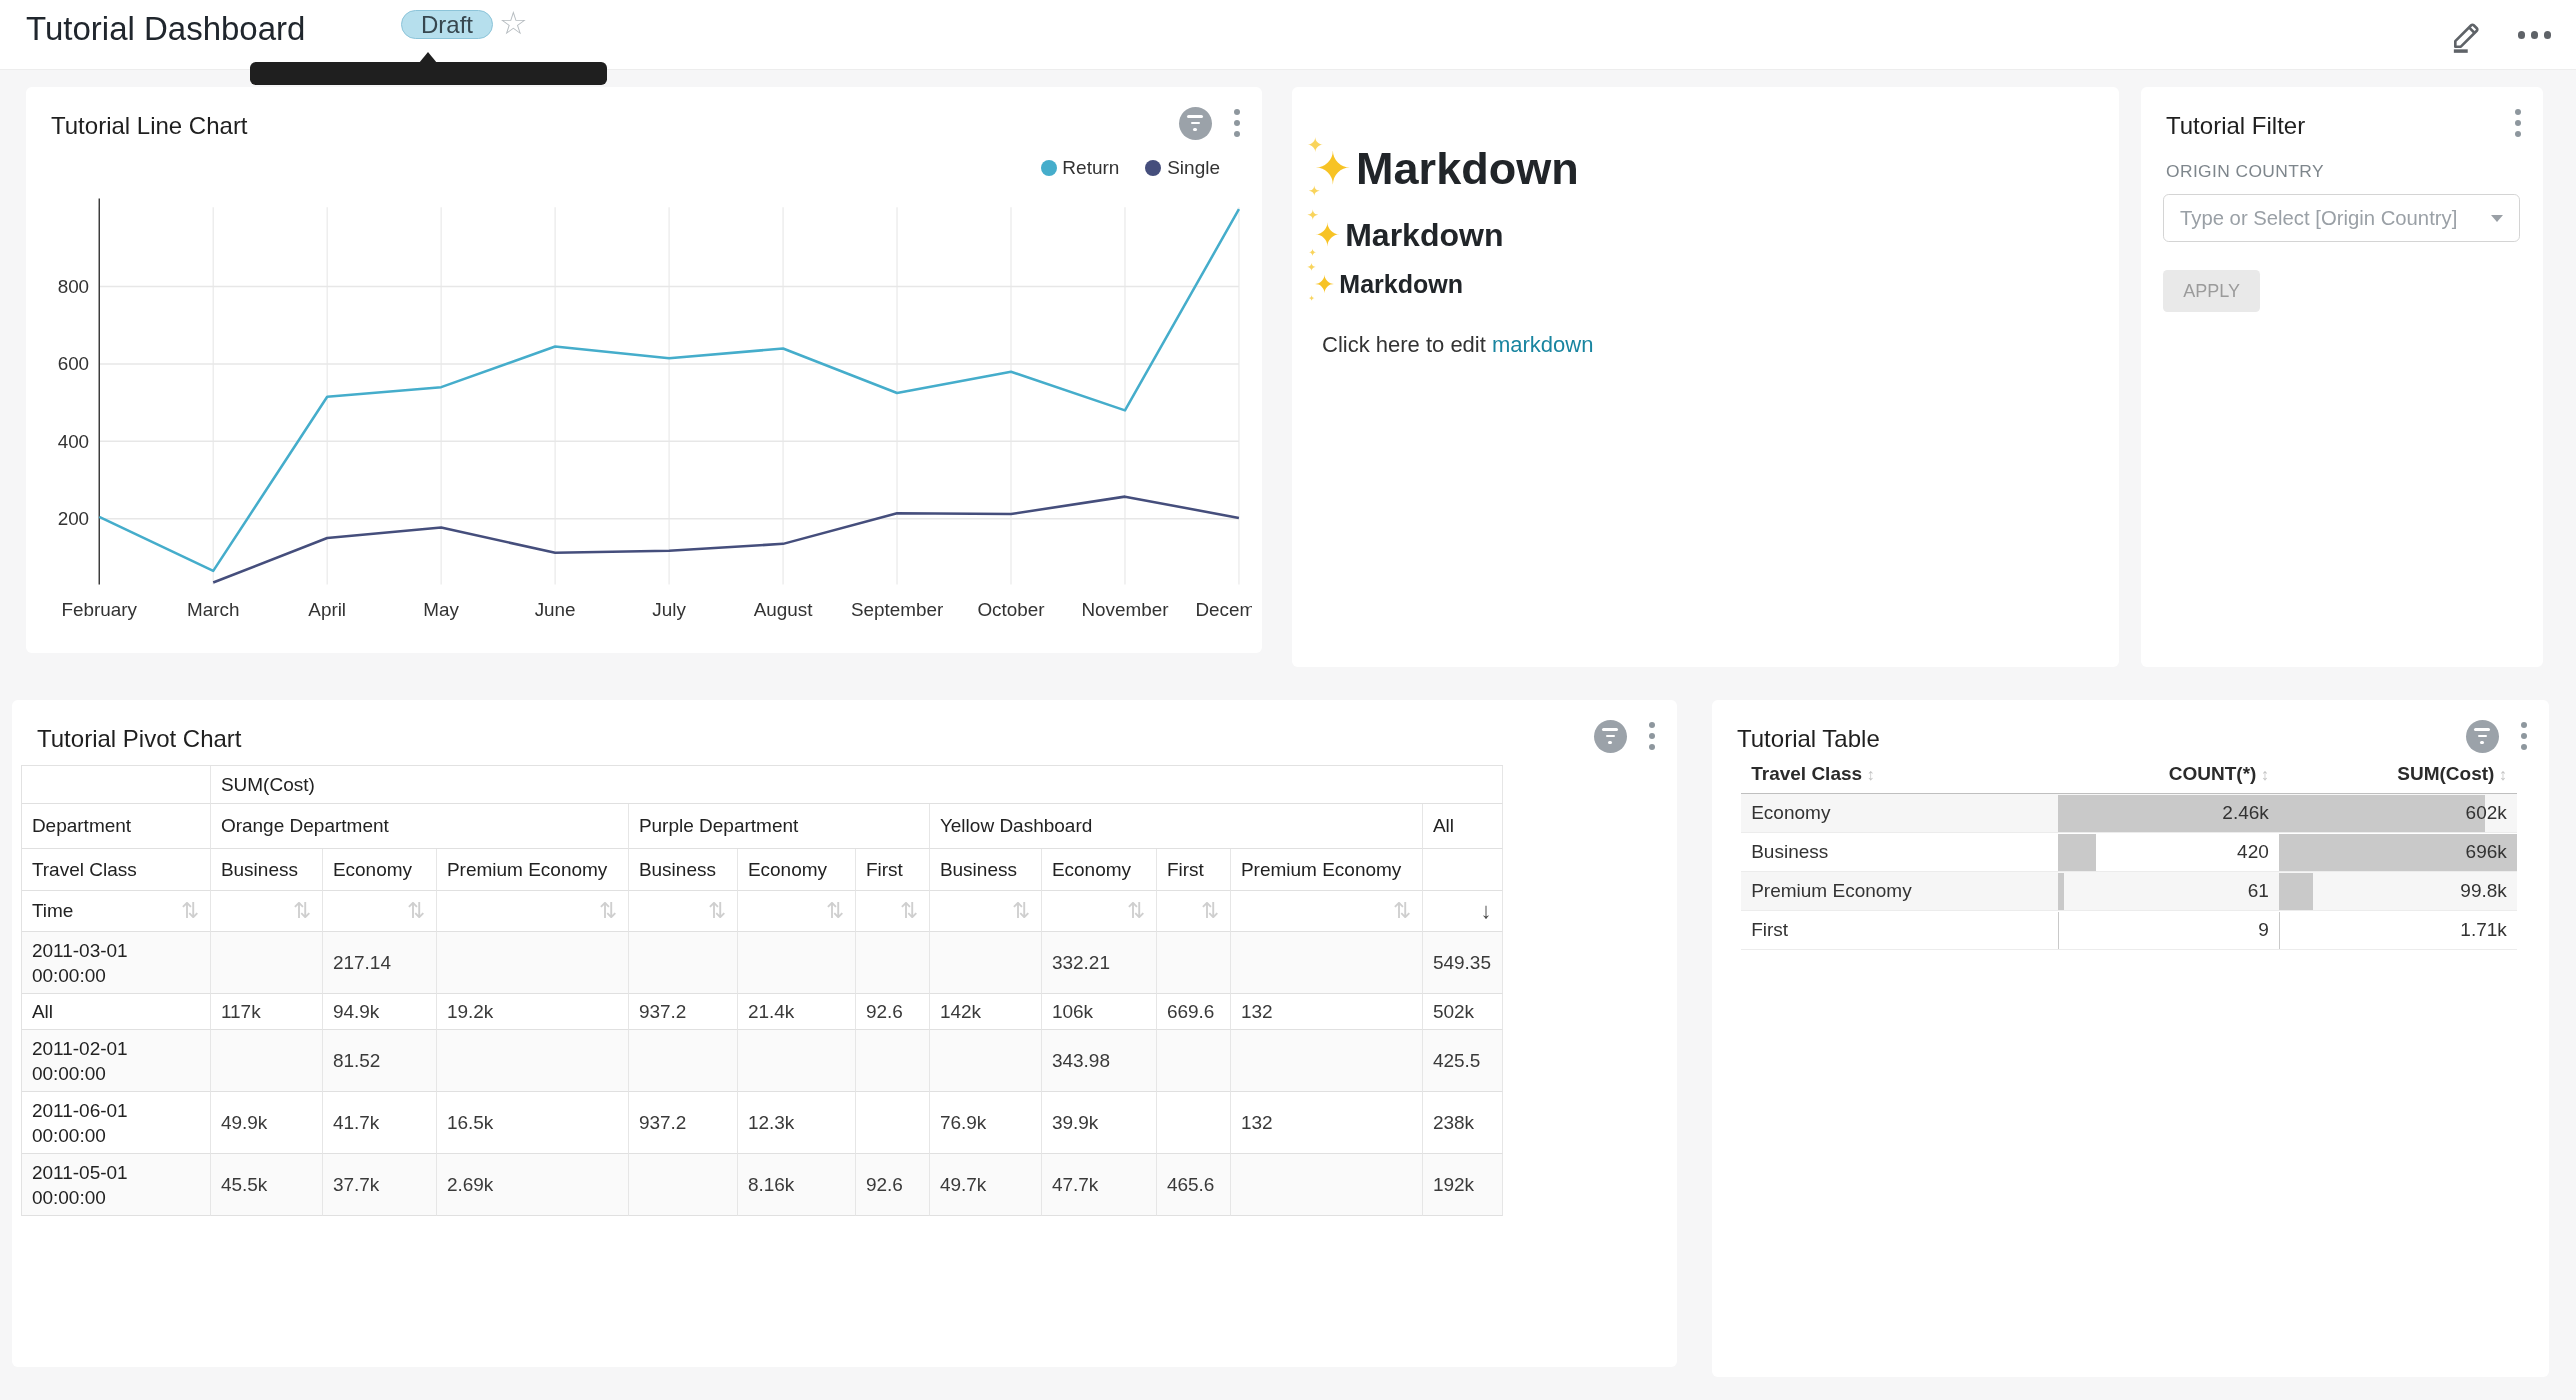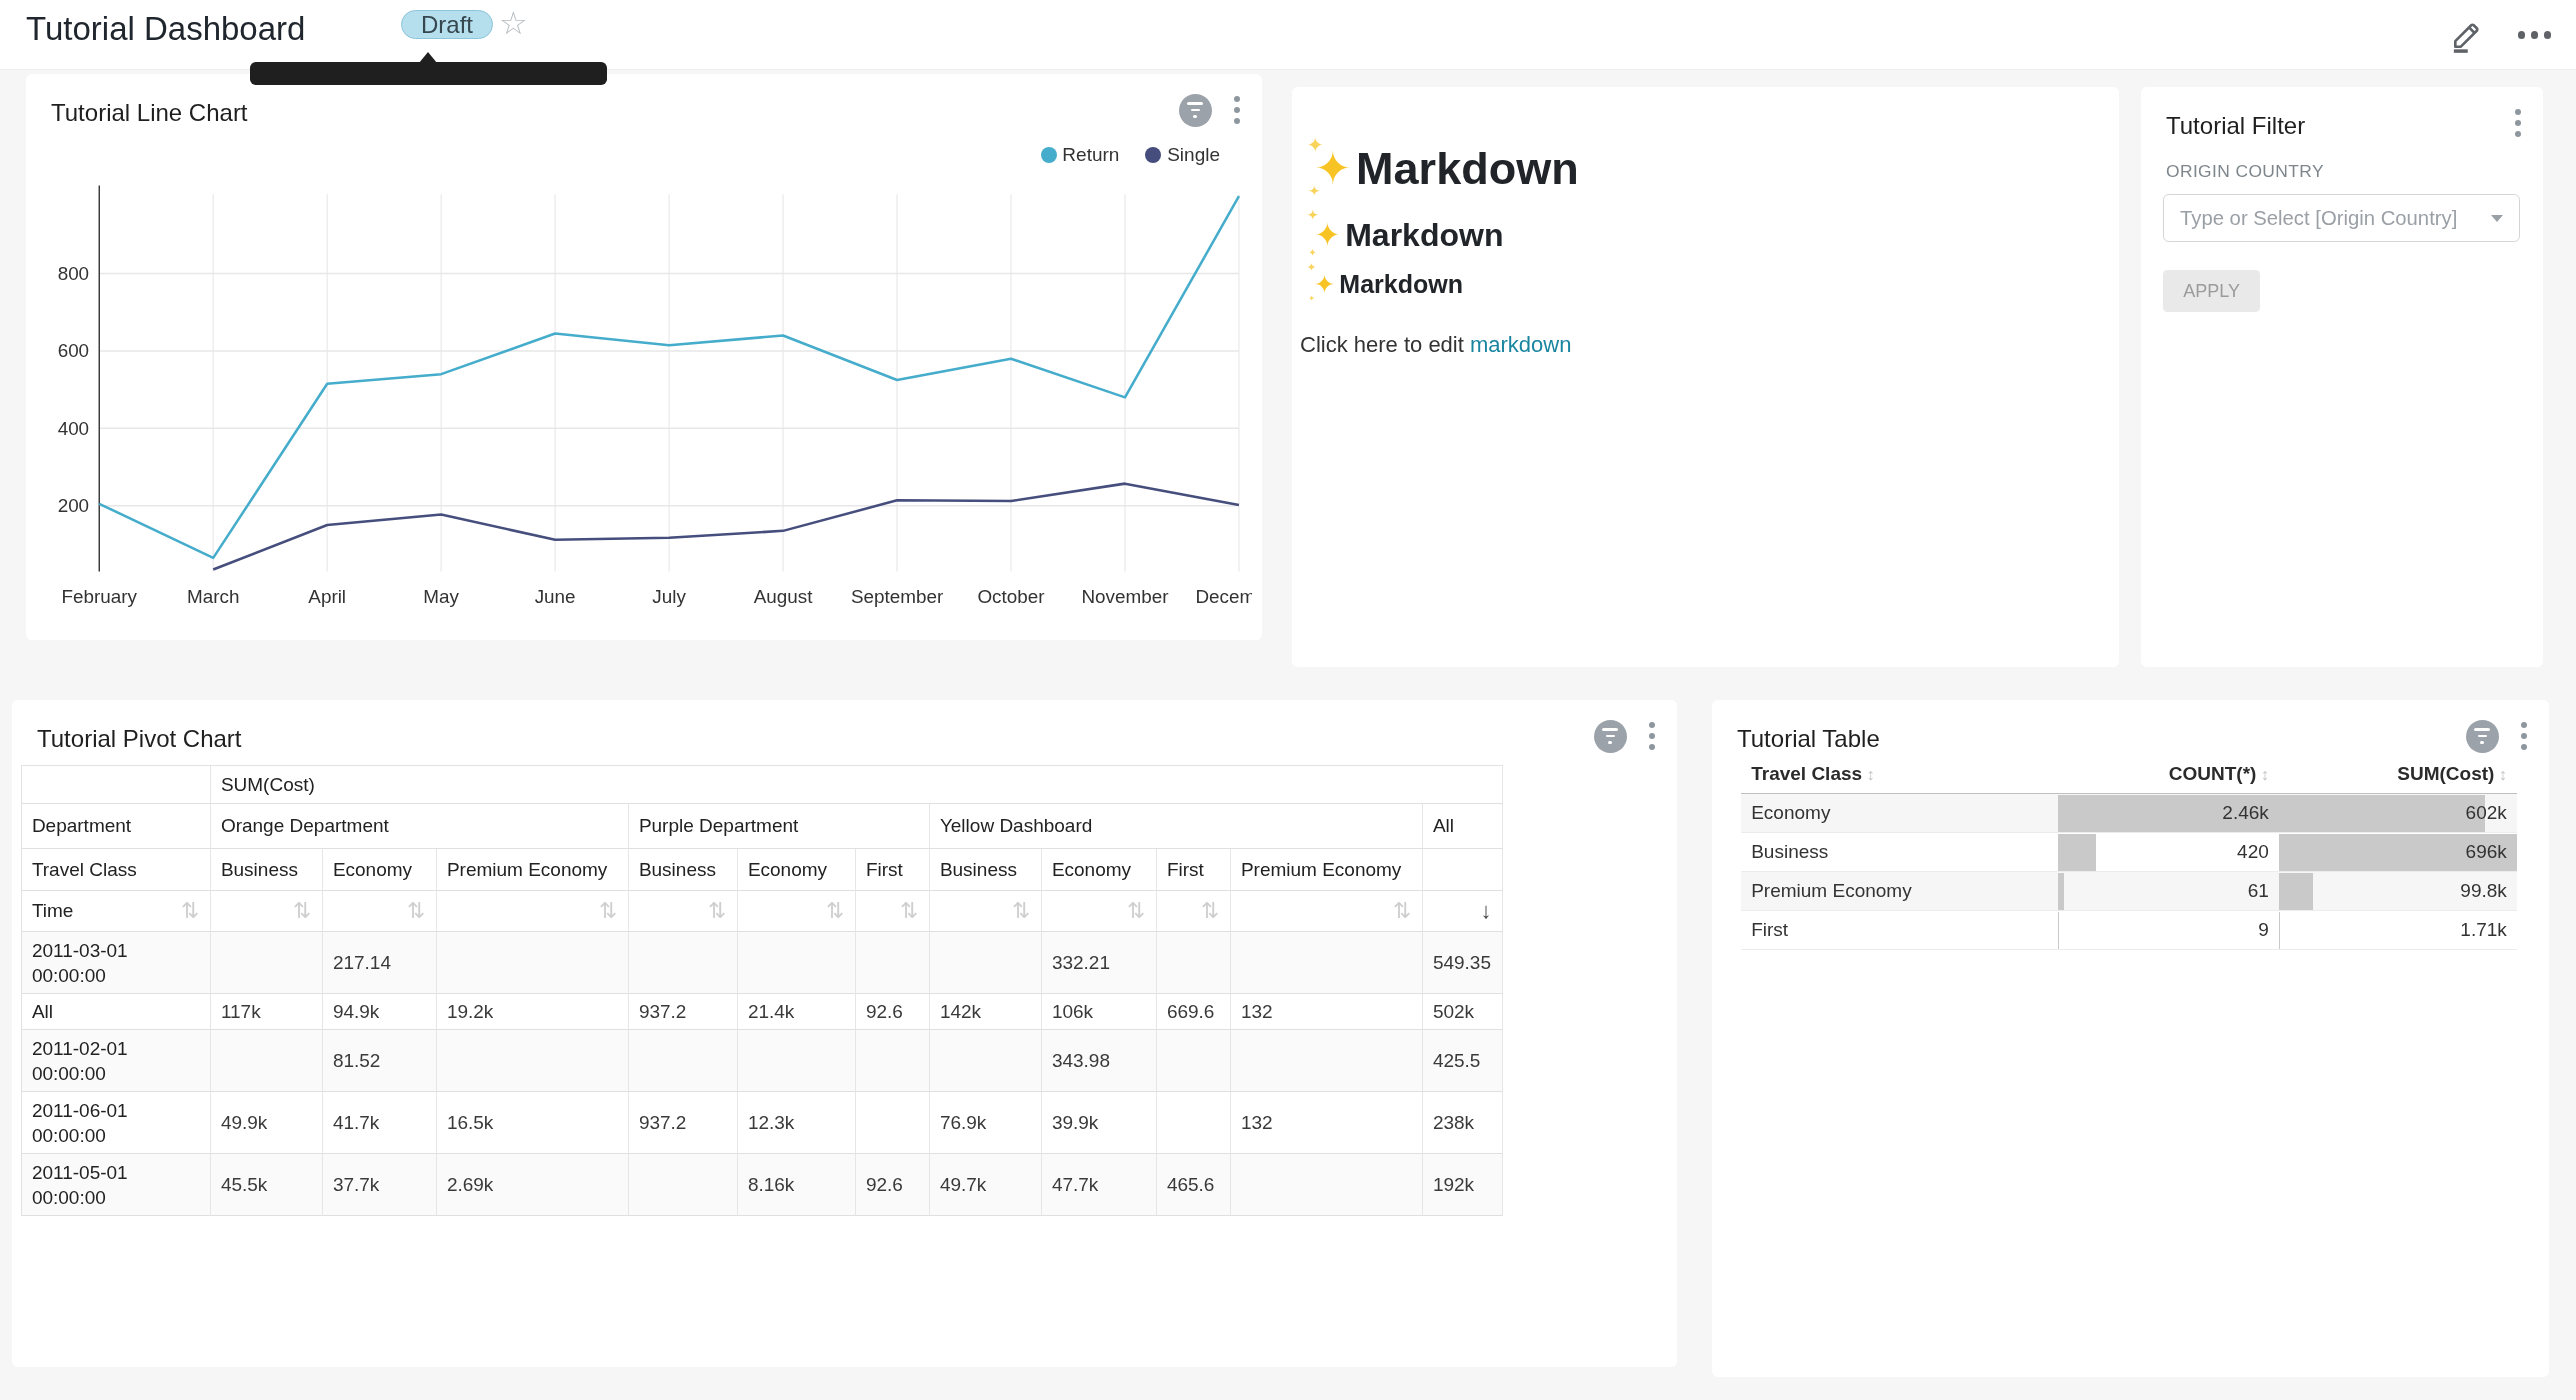--- a/index.html
+++ b/index.html
@@ -18,21 +18,21 @@
   .dots-h{display:flex;gap:5.8px;}
   .dots-h i{width:7.3px;height:7.3px;border-radius:50%;background:#5f6368;}
   
   .tooltip{position:absolute;left:250px;top:62px;width:357px;background:#1f1f1f;border-radius:5.8px;
            padding:11.6px 17.4px;z-index:60;color:#fff;font-size:18px;line-height:27.6px;}
   .tooltip-arrow{position:absolute;left:169px;top:-10.2px;width:0;height:0;
            border-left:9.4px solid transparent;border-right:9.4px solid transparent;
            border-bottom:11px solid #1f1f1f;}
   
   .card{position:absolute;background:#fff;border-radius:5.8px;overflow:hidden;}
-  #card-line{left:26px;top:74px;width:1236px;height:566px;}
+  #card-line{left:26px;top:87px;width:1236px;height:566px;}
   #card-md{left:1292px;top:87px;width:827px;height:580px;}
   #card-filter{left:2141px;top:87px;width:402px;height:580px;}
   #card-pivot{left:12px;top:700px;width:1665px;height:667px;}
   #card-table{left:1712px;top:700px;width:837px;height:677px;}
   .card-title{position:absolute;left:25px;top:25px;font-size:24px;font-weight:500;color:#1f1f1f;}
   .card-icons{position:absolute;right:19px;top:19px;display:flex;align-items:center;gap:19px;}
   .filter-circle{width:33px;height:33px;border-radius:50%;background:#9ba2a9;display:flex;
                  flex-direction:column;align-items:center;justify-content:center;gap:3.6px;cursor:pointer;}
   .filter-circle i{display:block;height:2.9px;border-radius:1.5px;background:#fff;}
   .filter-circle i:nth-child(1){width:16px;}
@@ -42,21 +42,21 @@
   .kebab i{width:6.5px;height:6.5px;border-radius:50%;background:#8e979e;}
   
   .legend{position:absolute;right:42px;top:70px;display:flex;gap:26px;align-items:center;}
   .legend-item{display:flex;align-items:center;gap:5.8px;font-size:19px;color:#333;cursor:pointer;}
   .legend-dot{width:16px;height:16px;border-radius:50%;}
   #line-chart-svg{position:absolute;left:0;top:102px;}
   
   .md-h1{position:absolute;left:22px;top:55px;font-size:45px;font-weight:700;color:#212529;}
   .md-h2{position:absolute;left:22px;top:129px;font-size:32px;font-weight:700;color:#212529;}
   .md-h3{position:absolute;left:22px;top:183px;font-size:25px;font-weight:700;color:#212529;}
-  .md-p{position:absolute;left:8px;top:245px;font-size:22px;color:#333;}
+  .md-p{position:absolute;left:30px;top:245px;font-size:22px;color:#333;}
   .md-link{color:#1985a0;cursor:pointer;}
   .sparkle{color:#f7c325;position:relative;display:inline-block;margin-right:4.4px;}
   .sparkle .s2{position:absolute;left:-7.3px;top:-8.7px;font-size:45%;color:#f9d45c;}
   .sparkle .s3{position:absolute;left:-5.8px;bottom:-4.4px;font-size:32%;color:#f9d45c;}
   
   .field-label{position:absolute;left:25px;top:74px;font-size:17.4px;font-weight:500;
                color:#7e868c;letter-spacing:0.4px;}
   .select-box{position:absolute;left:22px;top:107px;width:357px;height:48px;background:#fff;
               border:1.5px solid #d4d4d4;border-radius:5.8px;display:flex;align-items:center;
               padding:0 16px;cursor:pointer;}

